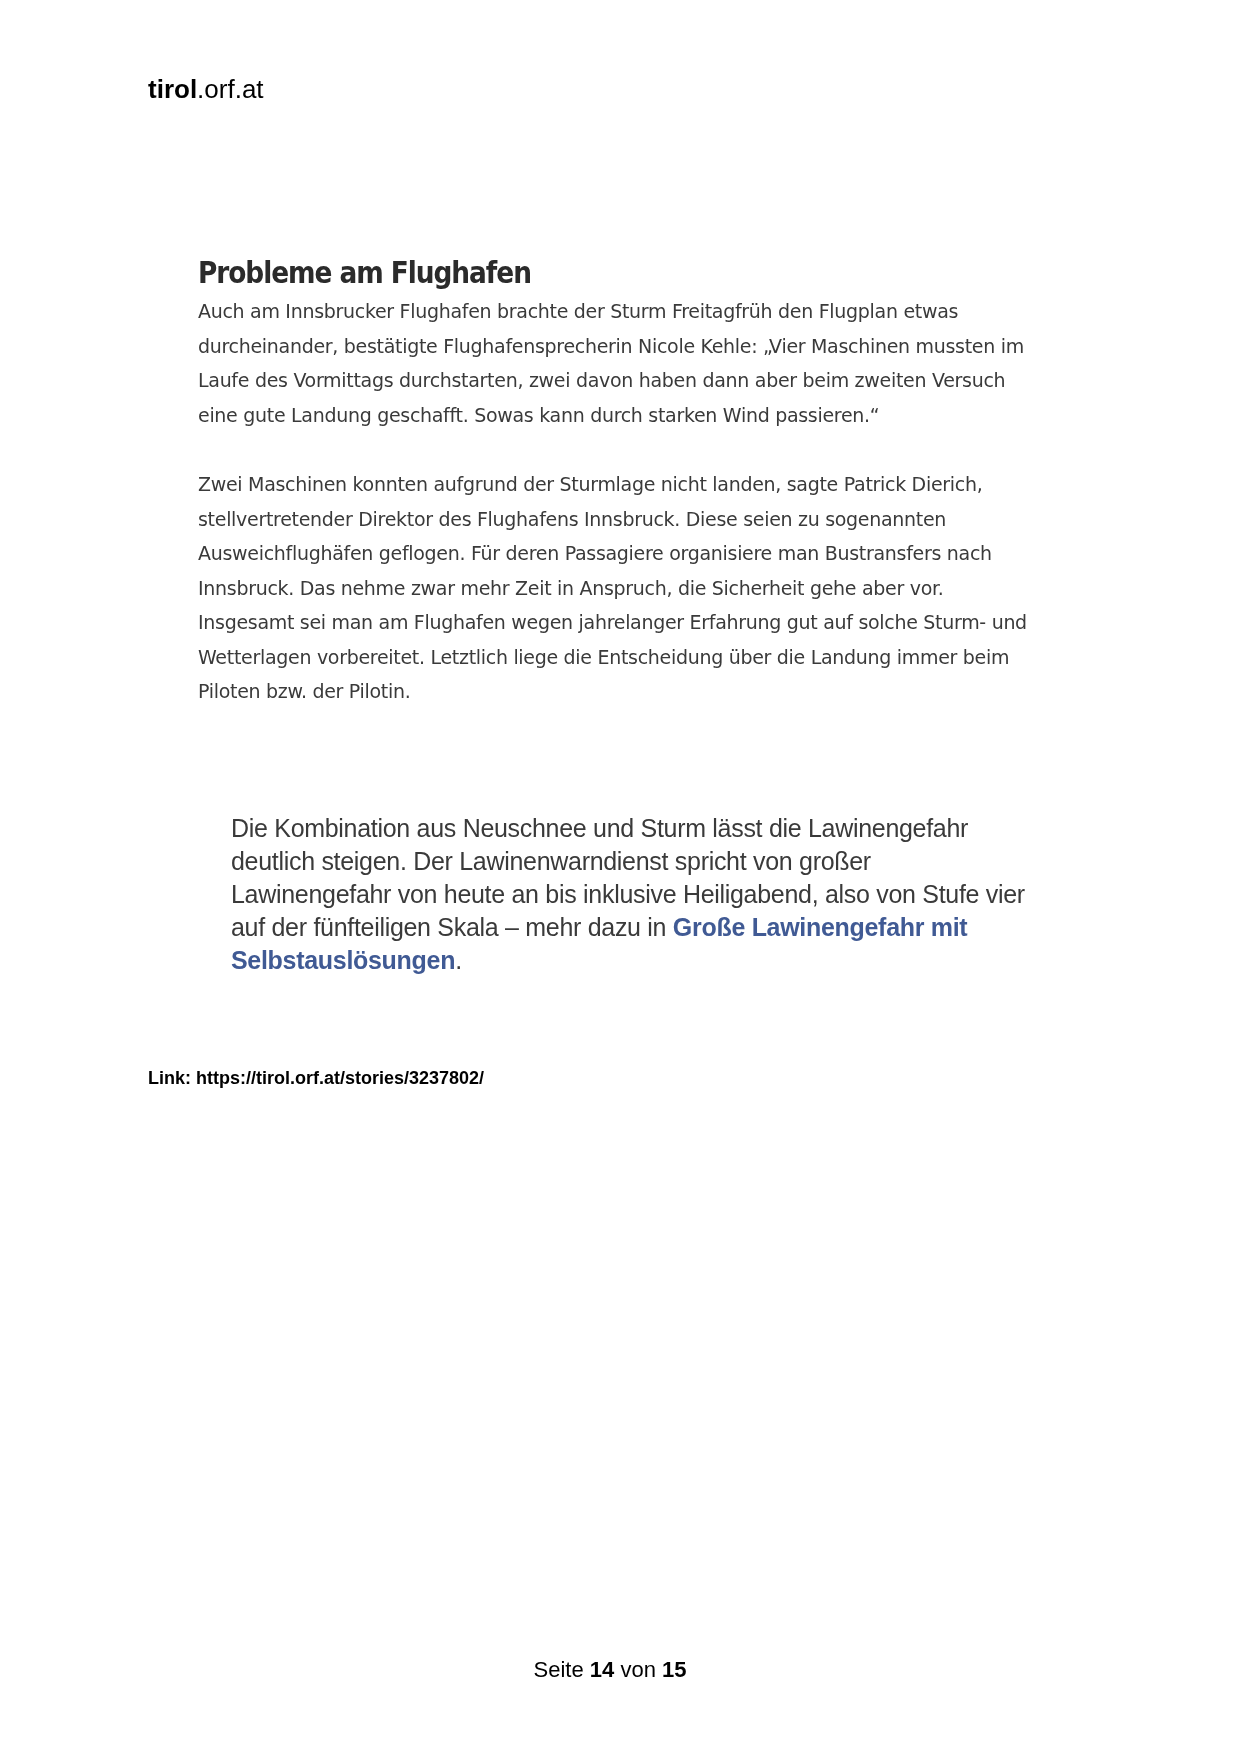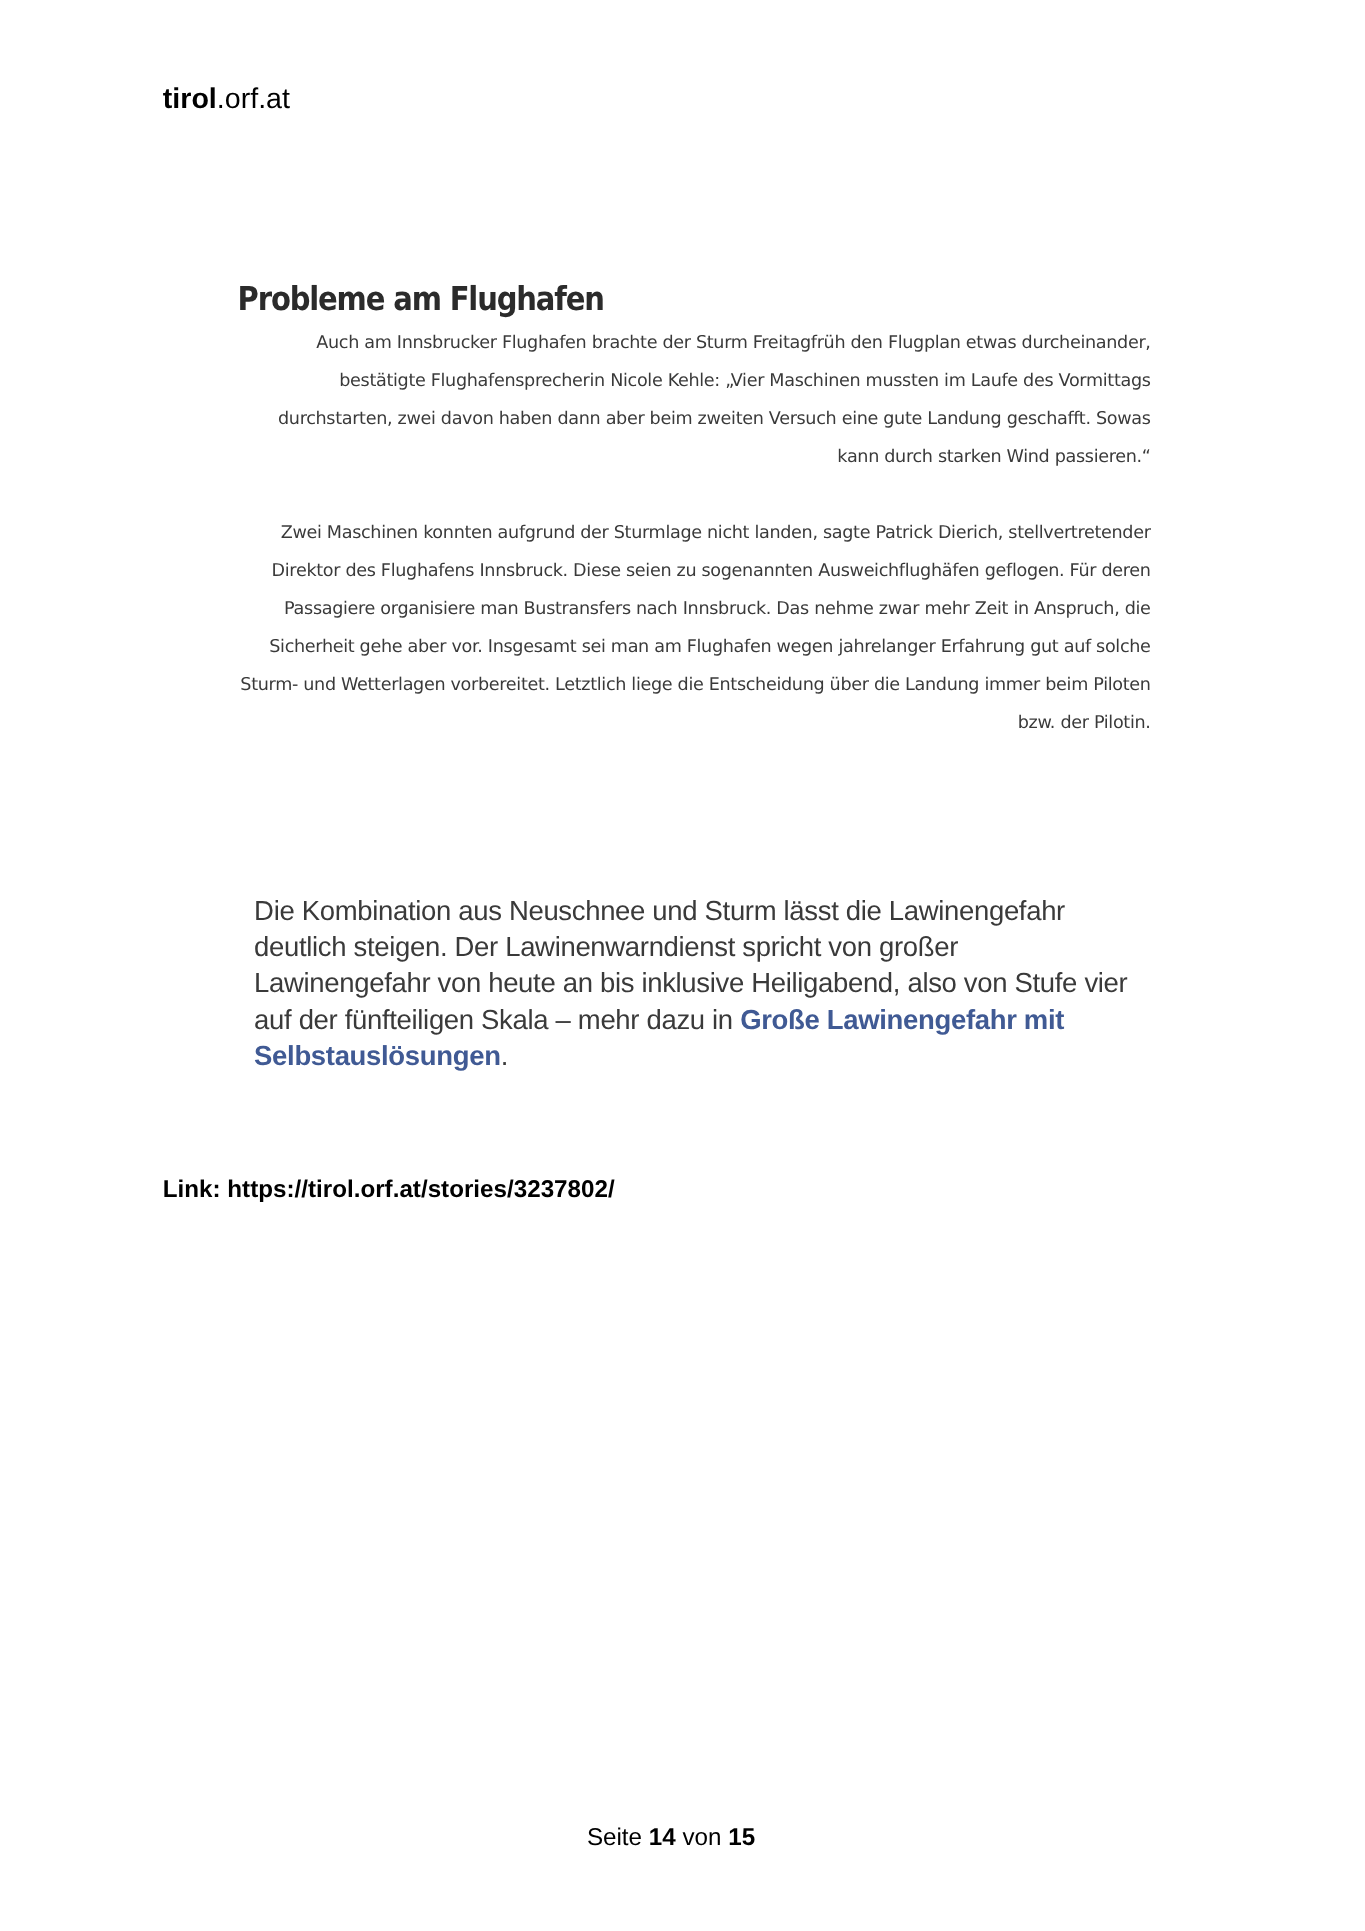--- a/index.html
+++ b/index.html
@@ -3,41 +3,41 @@
 <meta charset="utf-8">
 <style>
   html, body { margin: 0; padding: 0; background: #ffffff; }
   body { width: 1241px; height: 1755px; position: relative; overflow: hidden; }
   .site-header {
     position: absolute; left: 148px; top: 74px;
     font-family: "Liberation Sans", sans-serif; font-size: 26px; color: #000;
   }
   .site-header b { font-weight: bold; }
   .article {
-    position: absolute; left: 216px; top: 255px; width: 830px;
+    position: absolute; left: 198px; top: 255px; width: 830px;
     font-family: "DejaVu Sans", sans-serif; color: #3a3a3a;
   }
   .article h2 {
     margin: 0 0 4px 0; font-family: "DejaVu Sans", sans-serif;
     font-size: 30px; font-weight: bold; color: #2b2b2b; letter-spacing: -1.2px;
     transform: scaleX(0.88); transform-origin: left center;
   }
   .article p {
-    margin: 0; font-size: 16px; line-height: 34.5px; letter-spacing: -0.3px; text-align: right;
+    margin: 0; font-size: 19px; line-height: 34.5px; letter-spacing: -0.3px;
   }
   .article p + p { margin-top: 35px; }
   .infobox {
     position: absolute; left: 231px; top: 812px; width: 800px;
     font-family: Liberation Sans, sans-serif; color: #3a3a3a;
     font-size: 25px; line-height: 33px; letter-spacing: -0.3px;
   }
   .infobox a { color: #405a94; font-weight: bold; text-decoration: none; }
   .link-line {
     position: absolute; left: 148px; top: 1068px;
-    font-family: "Liberation Sans", sans-serif; font-size: 22px; font-weight: bold; color: #000;
+    font-family: "Liberation Sans", sans-serif; font-size: 18px; font-weight: bold; color: #000;
   }
   .footer {
     position: absolute; left: 0; width: 1220px; top: 1657px; text-align: center;
     font-family: "Liberation Sans", sans-serif; font-size: 22px; color: #000;
   }
   .footer b { font-weight: bold; }
 </style>
 </head>
 <body>
 

